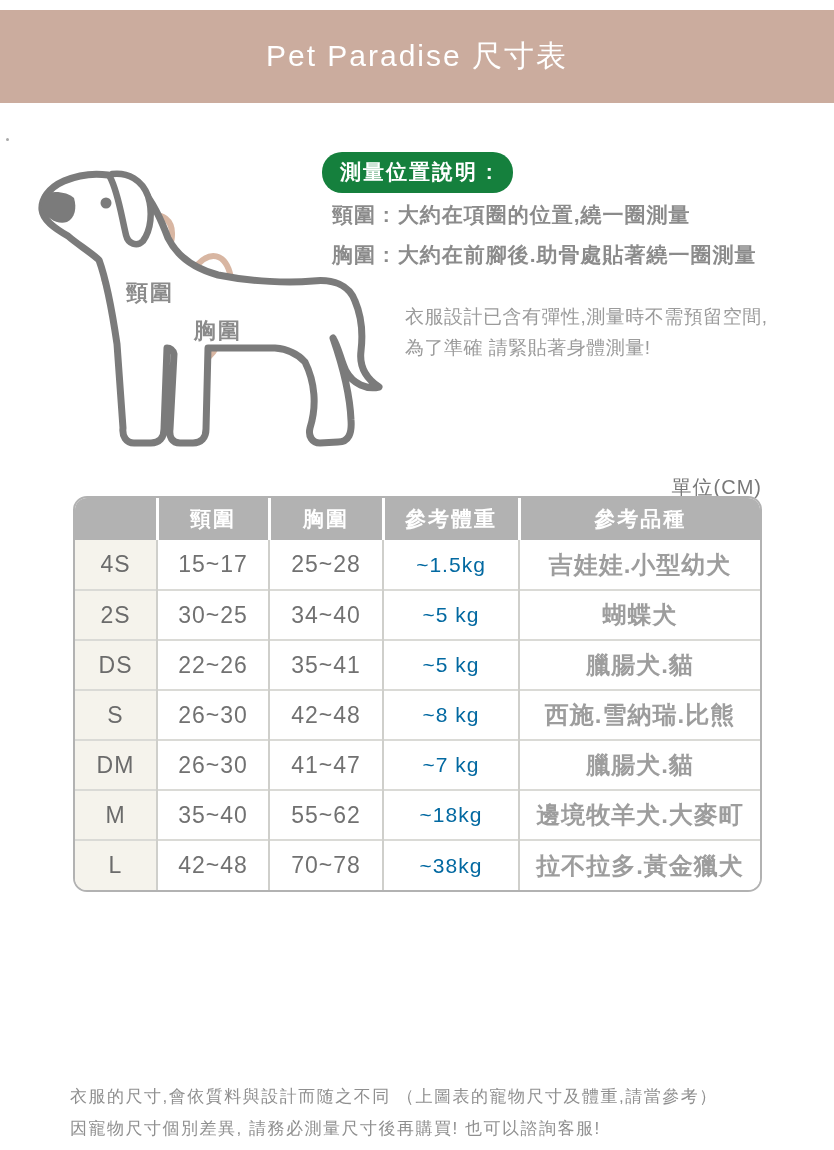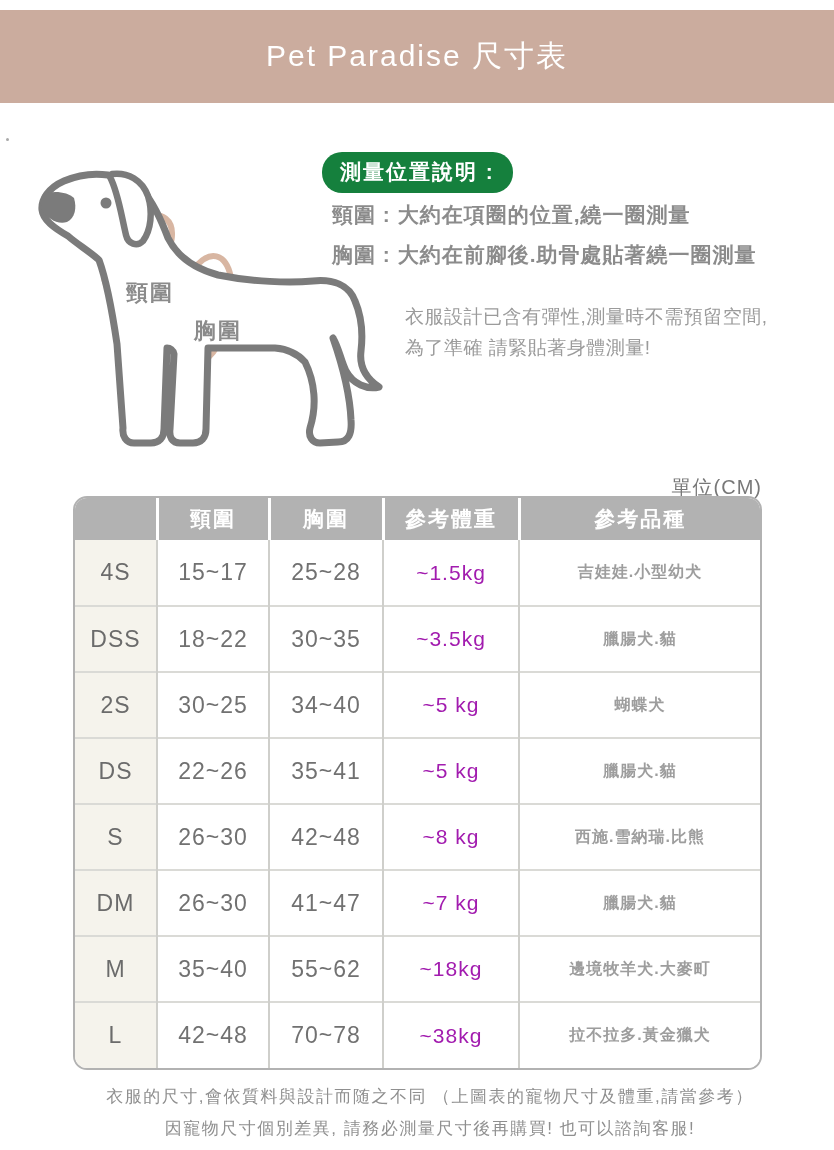--- a/index.html
+++ b/index.html
@@ -65,33 +65,33 @@
   .size-table col.c-size  { width: 82px; }
   .size-table col.c-neck  { width: 112px; }
   .size-table col.c-chest { width: 114px; }
   .size-table col.c-weight{ width: 136px; }
   .size-table th {
     background: #b2b2b2; color: #ffffff;
     font-size: 21px; font-weight: 700; letter-spacing: 2px;
     height: 42px; text-align: center;
   }
   .size-table th:not(:last-child) { border-right: 3px solid #ffffff; }
-  .size-table td { height: 66px; text-align: center; vertical-align: middle; background: #ffffff; }
+  .size-table td { height: 50px; text-align: center; vertical-align: middle; background: #ffffff; }
   .size-table td:not(:last-child) { border-right: 2px solid #cfcfcb; }
   .size-table tbody tr:not(:first-child) td { border-top: 2px solid #dadad6; }
   .size-table td.cell-size   { background: #f5f3ec; color: #6b6b6b; font-size: 23px; letter-spacing: 1px; }
   .size-table td.cell-num    { color: #717171; font-size: 23px; letter-spacing: 1px; }
-  .size-table td.cell-weight { color: #a21caf; font-size: 21px; letter-spacing: 1px; }
-  .size-table td.cell-breed  { color: #9d9d9d; font-size: 16px; font-weight: 700; letter-spacing: 1px; border-radius: 11px; }
+  .size-table td.cell-weight { color: #0369a1; font-size: 21px; letter-spacing: 1px; }
+  .size-table td.cell-breed  { color: #9d9d9d; font-size: 24px; font-weight: 700; letter-spacing: 1px; border-radius: 11px; }
 
   
   .footer-note {
     position: absolute; left: 70px; top: 1081px; width: 720px;
     color: #8f8f8f; font-size: 17px; font-weight: 500;
-    line-height: 32px; letter-spacing: 1.5px; text-align: center;
+    line-height: 32px; letter-spacing: 1.5px;
   }
 </style>
 </head>
 <body>
 
 <div class="header-band">
   <div class="title">Pet Paradise 尺寸表</div>
 </div>
 
 <div class="stray-dot"></div>
@@ -186,27 +186,20 @@
     </thead>
     <tbody>
       <tr>
         <td class="cell-size">4S</td>
         <td class="cell-num">15~17</td>
         <td class="cell-num">25~28</td>
         <td class="cell-weight">~1.5kg</td>
         <td class="cell-breed">吉娃娃.小型幼犬</td>
       </tr>
       <tr>
-        <td class="cell-size">DSS</td>
-        <td class="cell-num">18~22</td>
-        <td class="cell-num">30~35</td>
-        <td class="cell-weight">~3.5kg</td>
-        <td class="cell-breed">臘腸犬.貓</td>
-      </tr>
-      <tr>
         <td class="cell-size">2S</td>
         <td class="cell-num">30~25</td>
         <td class="cell-num">34~40</td>
         <td class="cell-weight">~5 kg</td>
         <td class="cell-breed">蝴蝶犬</td>
       </tr>
       <tr>
         <td class="cell-size">DS</td>
         <td class="cell-num">22~26</td>
         <td class="cell-num">35~41</td>

